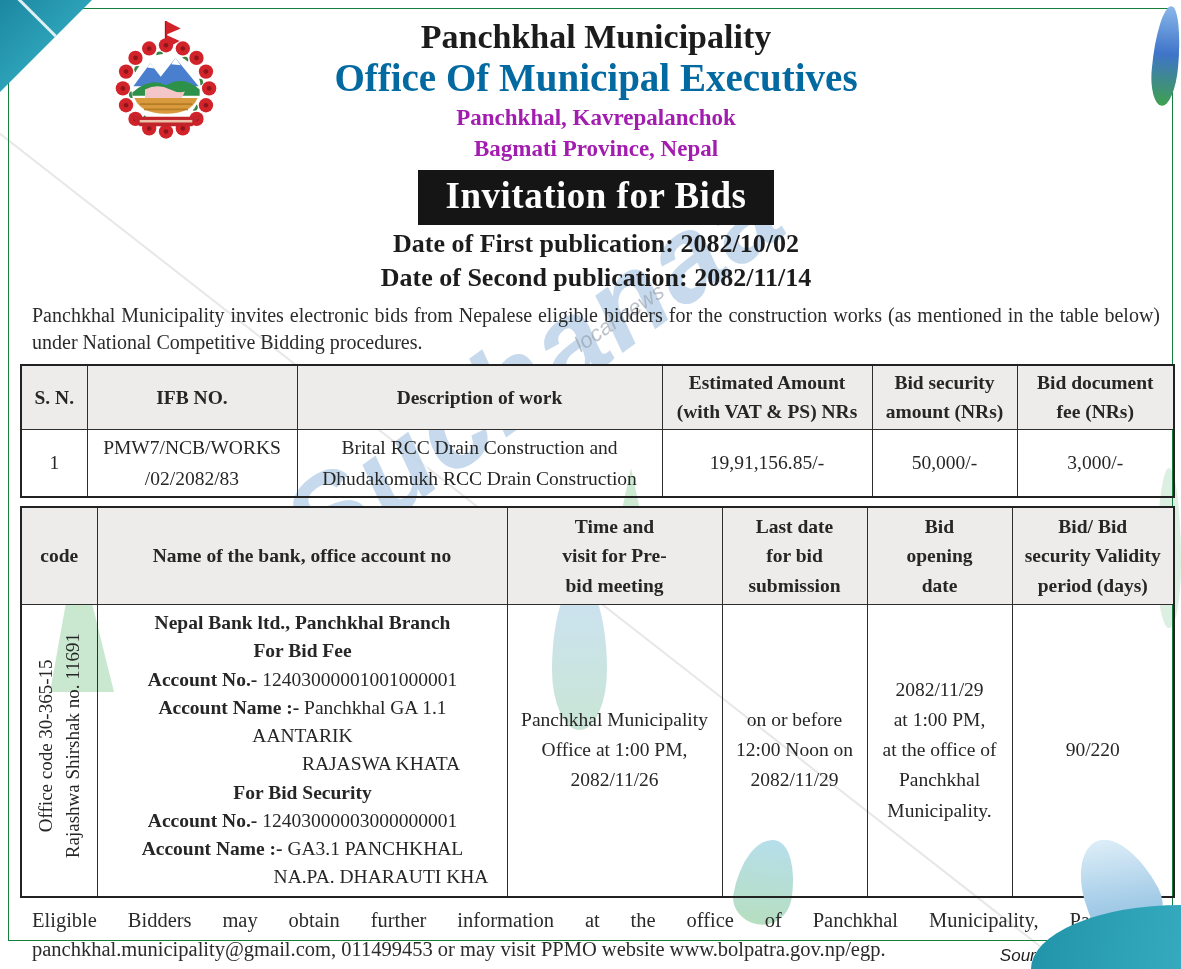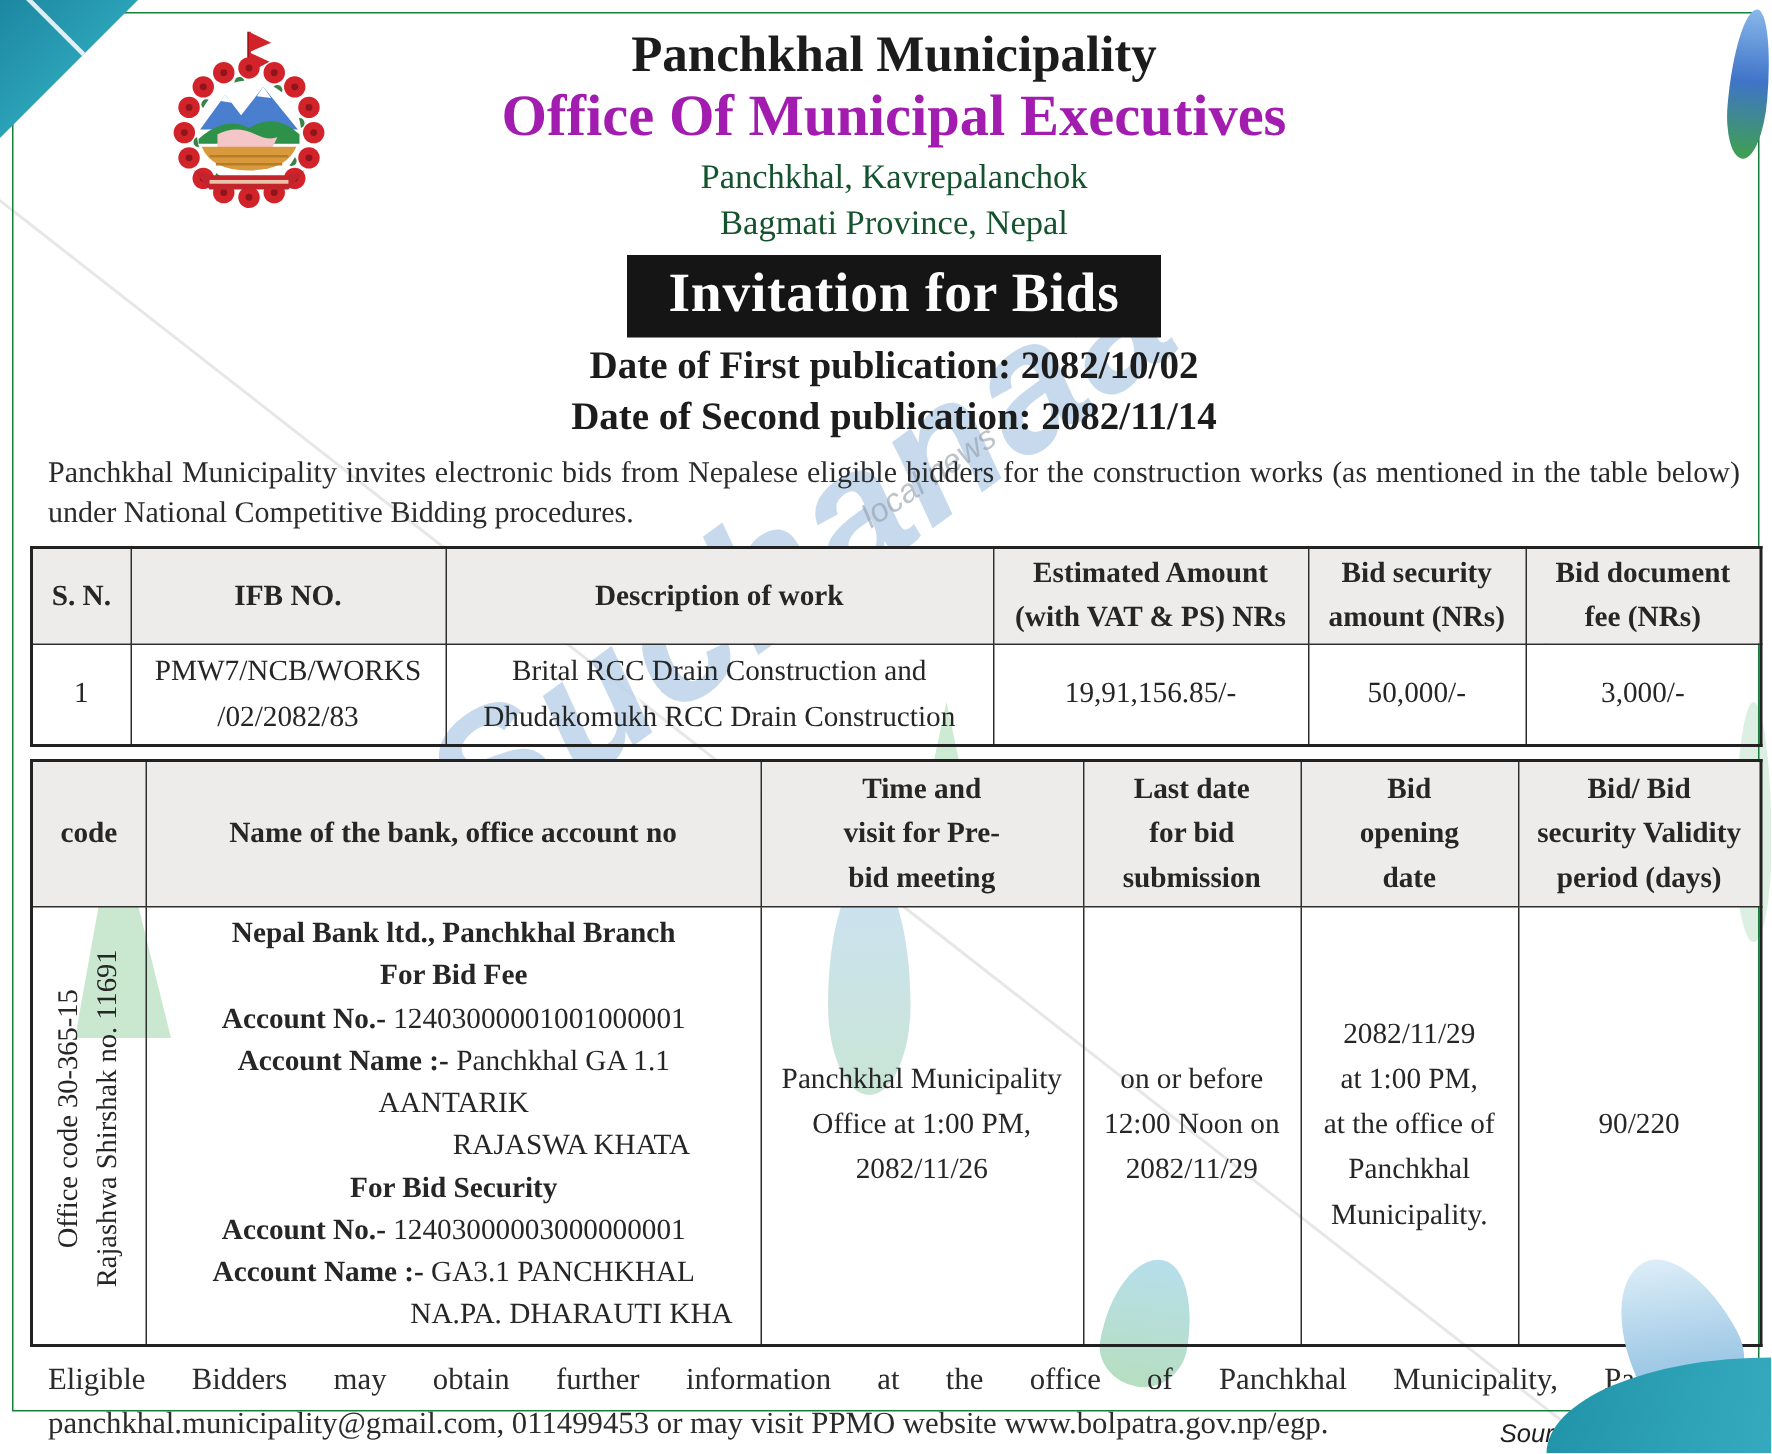--- a/index.html
+++ b/index.html
@@ -25,22 +25,22 @@
   .wm-frag{position:absolute;z-index:0;font-family:"Liberation Sans",sans-serif;font-style:italic;font-size:22px;color:rgba(145,155,168,.6);white-space:nowrap;}
   .wm-frag1{left:330px;top:550px;transform:rotate(-34deg);}
   .wm-frag2{left:568px;top:305px;transform:rotate(-34deg);}
   .wm-frag3{left:1020px;top:385px;transform:rotate(-30deg);}
 
   
   .frame{position:absolute;left:8px;top:8px;right:8px;bottom:28px;border:1px solid #15803d;text-align:center;z-index:1;padding-left:11px;}
   .logo{position:absolute;left:98px;top:10px;width:118px;height:122px;}
 
   .t-municipality{margin-top:8px;font-size:34px;font-weight:bold;line-height:1.15;color:#1c1c1c;}
-  .t-office{font-size:39px;font-weight:bold;line-height:1.12;color:#a21caf;}
-  .t-sub{font-size:23px;font-weight:normal;margin-top:5px;color:#14532d;}
+  .t-office{font-size:39px;font-weight:bold;line-height:1.12;color:#0369a1;}
+  .t-sub{font-size:23px;font-weight:bold;margin-top:5px;color:#a21caf;}
   .banner{display:inline-block;background:#151515;color:#fdfdfd;font-size:37px;font-weight:bold;padding:4px 28px 8px;margin-top:8px;letter-spacing:.5px;}
   .pub{font-size:26px;font-weight:bold;margin-top:4px;color:#1c1c1c;}
   .intro{text-align:justify;font-size:20px;line-height:1.36;margin:9px 12px 0;color:#2b2b2b;}
 
   table.tbl{border-collapse:collapse;margin:8px auto 0;table-layout:fixed;width:1153px;font-size:19.5px;color:#262626;}
   table.tbl th,table.tbl td{border:1.6px solid #2e2e2e;vertical-align:middle;text-align:center;padding:2px 4px;overflow:hidden;}
   table.tbl{border:2.5px solid #222;}
   table.tbl th{background:#edecea;font-weight:bold;line-height:1.5;}
   .t1 th{height:56px;}
   .t1 td{height:60px;line-height:1.6;}

